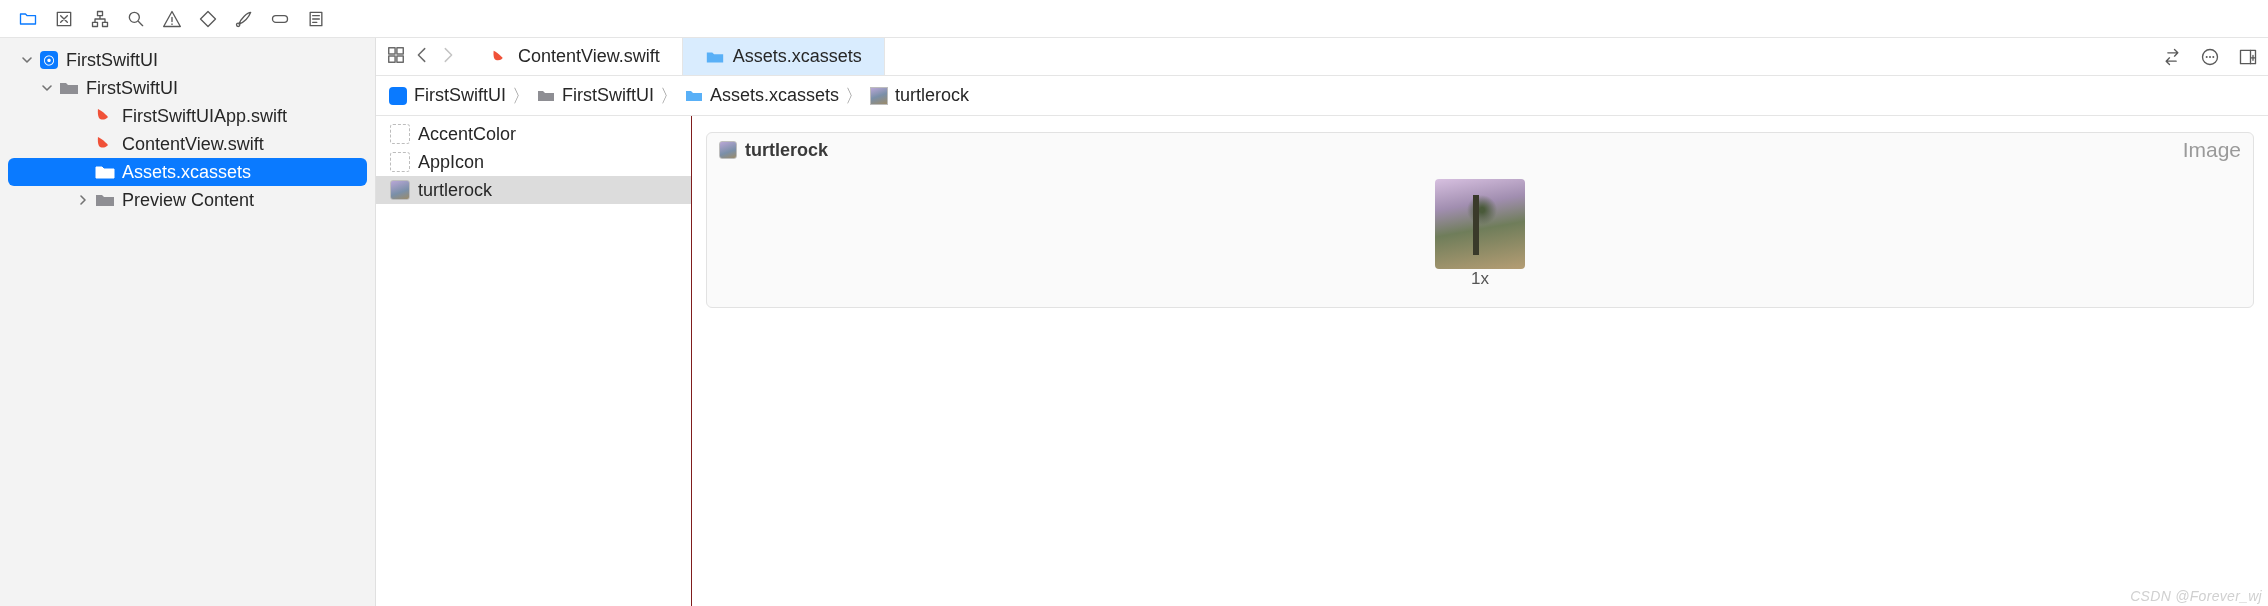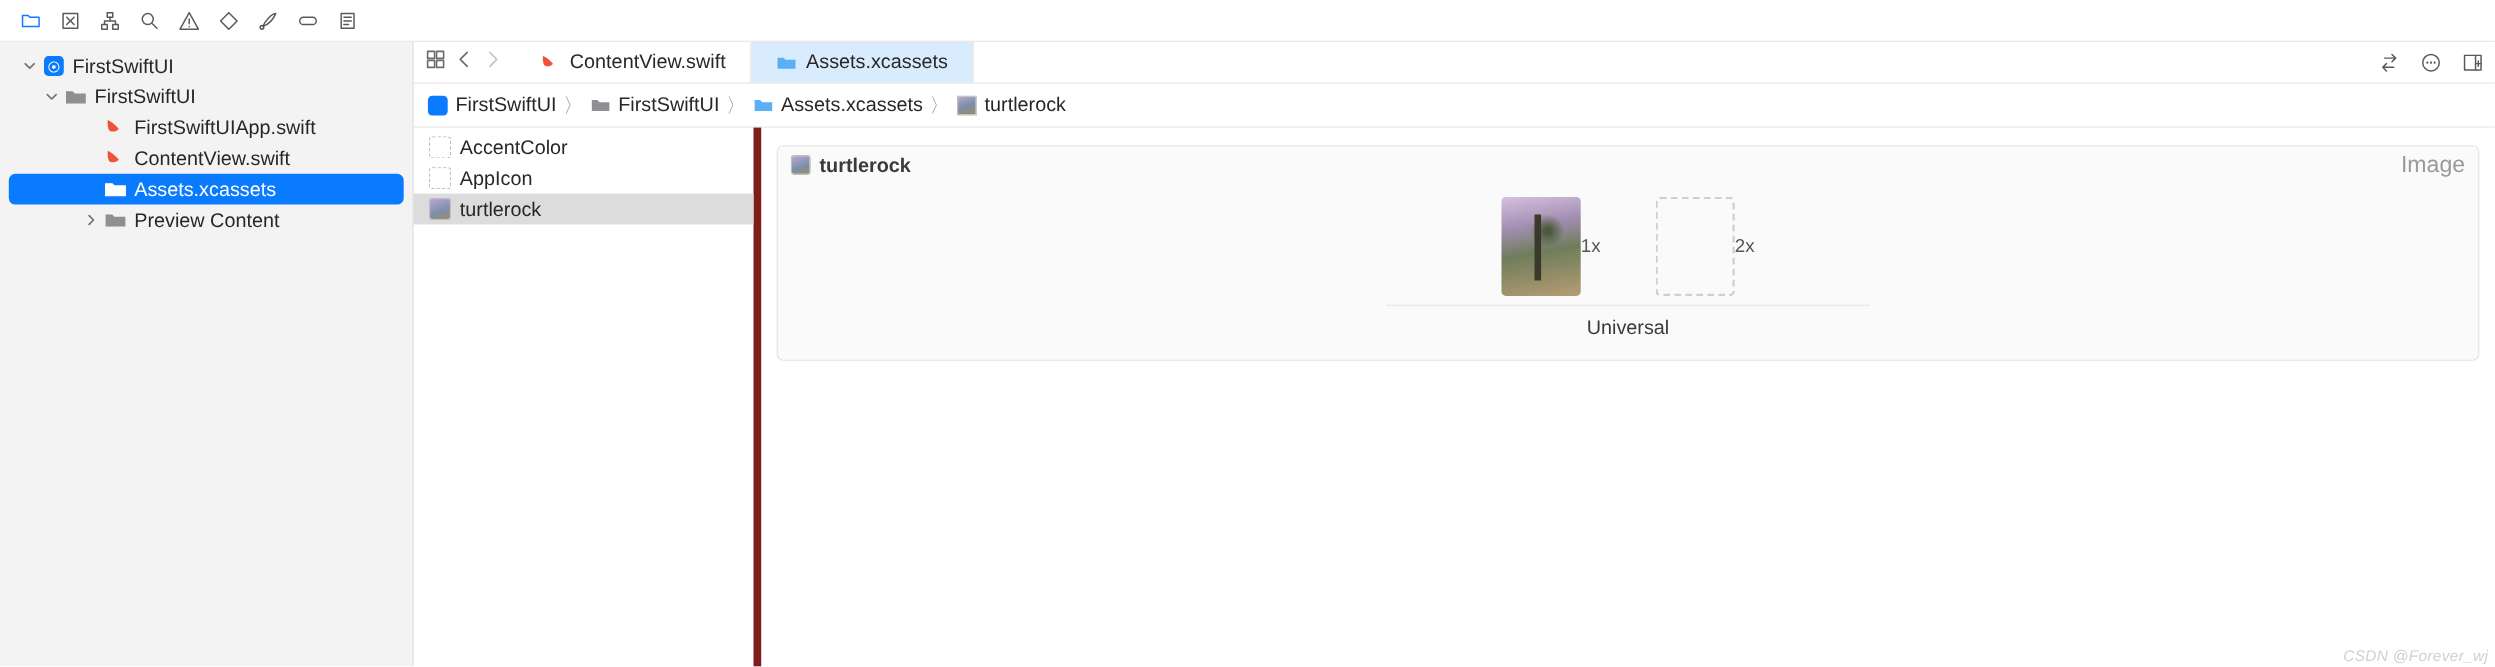--- a/index.html
+++ b/index.html
@@ -34,33 +34,33 @@
 .tab { display: flex; align-items: center; padding: 0 22px; gap: 8px; font-size: 18px; color: #272727; border-right: 1px solid #e5e5e5; }
 .tab.active { background: #d9ecfe; }
 .tab .tab-icon { width: 20px; height: 20px; display: flex; align-items: center; justify-content: center; }
 
 .jumpbar { height: 40px; display: flex; align-items: center; padding: 0 12px; font-size: 18px; color: #272727; border-bottom: 1px solid #e5e5e5; gap: 4px; }
 .jumpbar-item { display: flex; align-items: center; gap: 6px; }
 .jumpbar-sep { color: #9a9a9a; margin: 0 2px; }
 .jb-icon { width: 20px; height: 20px; display: flex; align-items: center; justify-content: center; }
 
 .asset-area { flex: 1; display: flex; min-height: 0; }
-.asset-list { width: 316px; border-right: 7px solid #7f1d1d; padding-top: 4px; }
+.asset-list { width: 316px; border-right: 1px solid #7f1d1d; padding-top: 4px; }
 .asset-row { display: flex; align-items: center; height: 28px; padding: 0 14px; font-size: 18px; color: #272727; gap: 8px; }
 .asset-row.selected { background: #dcdcdc; }
 .asset-thumb { width: 20px; height: 20px; border: 1px dashed #bdbdbd; border-radius: 3px; background: #fff; }
 .asset-thumb.img { border: 1px solid #bdbdbd; background: linear-gradient(160deg,#b9a7d6 0%,#7a8fa8 60%,#9b8b6a 100%); }
 
 .canvas { flex: 1; padding: 16px 14px; position: relative; }
 .imageset-box { border: 1px solid #e2e2e2; border-radius: 6px; background: #fafafa; padding: 0 0 18px 0; }
 .imageset-header { display: flex; align-items: center; justify-content: space-between; height: 34px; padding: 0 12px; }
 .imageset-title { display: flex; align-items: center; gap: 8px; font-weight: 600; font-size: 18px; color: #3a3a3a; }
 .imageset-kind { color: #9a9a9a; font-size: 21px; }
 .slots { display: flex; justify-content: center; gap: 50px; margin-top: 12px; }
-.slot { width: 90px; display: flex; flex-direction: row; align-items: center; }
+.slot { width: 90px; display: flex; flex-direction: column; align-items: center; }
 .slot-box { width: 90px; height: 90px; border: 2px dashed #cfcfcf; border-radius: 4px; background: #fafafa; }
 .slot-box.thumb { border: none; background: linear-gradient(170deg,#d7c0e0 0%,#a18eb0 30%,#6f7d5a 55%,#b59d74 100%); position: relative; }
 .slot-box.thumb::after { content:""; position:absolute; left:42%; top:18%; width:6px; height:60px; background:#3a3a2a; }
 .slot-box.thumb::before { content:""; position:absolute; left:30%; top:18%; width:40px; height:30px; background: radial-gradient(circle,#4a5a3a 10%,transparent 60%); }
 .slot-label { font-size: 17px; color: #555; }
 .universal-row { display:flex; justify-content:center; margin-top: 8px; border-top: 1px solid #e8e8e8; width: 440px; margin-left:auto; margin-right:auto; padding-top:10px; }
 .universal-label { font-size: 18px; color: #3a3a3a; }
 
 .watermark { position: absolute; right: 6px; bottom: 2px; font-size: 14px; color: #d0d0d0; letter-spacing: 0.3px; font-style: italic; }
 
@@ -316,26 +316,19 @@
               <span class="asset-thumb img" style="width:18px;height:18px"></span>
               <span>turtlerock</span>
             </div>
             <div class="imageset-kind">Image</div>
           </div>
           <div class="slots">
             <div class="slot">
               <div class="slot-box thumb"></div>
               <div class="slot-label">1x</div>
             </div>
-            <div class="slot">
-              <div class="slot-box"></div>
-              <div class="slot-label">2x</div>
-            </div>
-          </div>
-          <div class="universal-row">
-            <span class="universal-label">Universal</span>
           </div>
         </div>
         <div class="watermark">CSDN @Forever_wj</div>
       </div>
     </div>
   </div>
 </div>
 
 </body></html>

